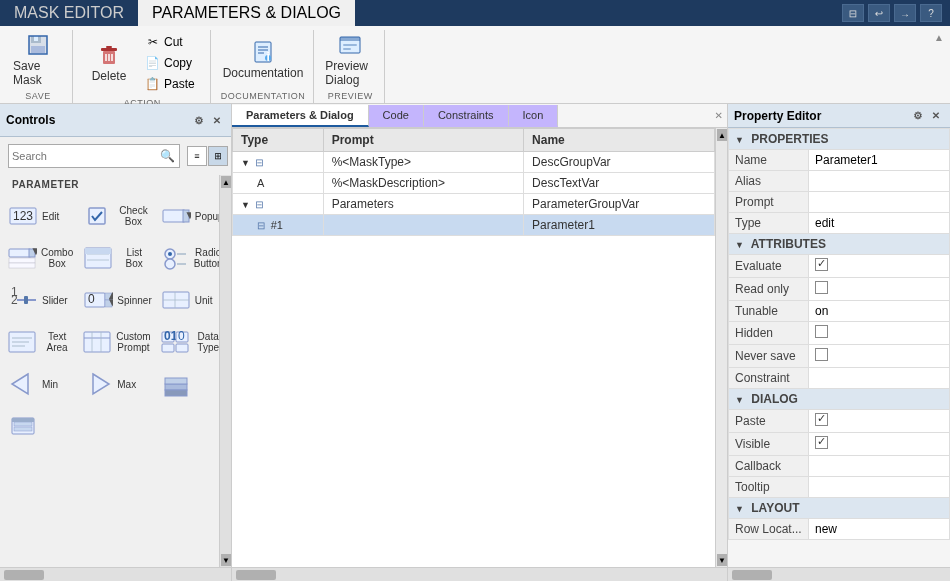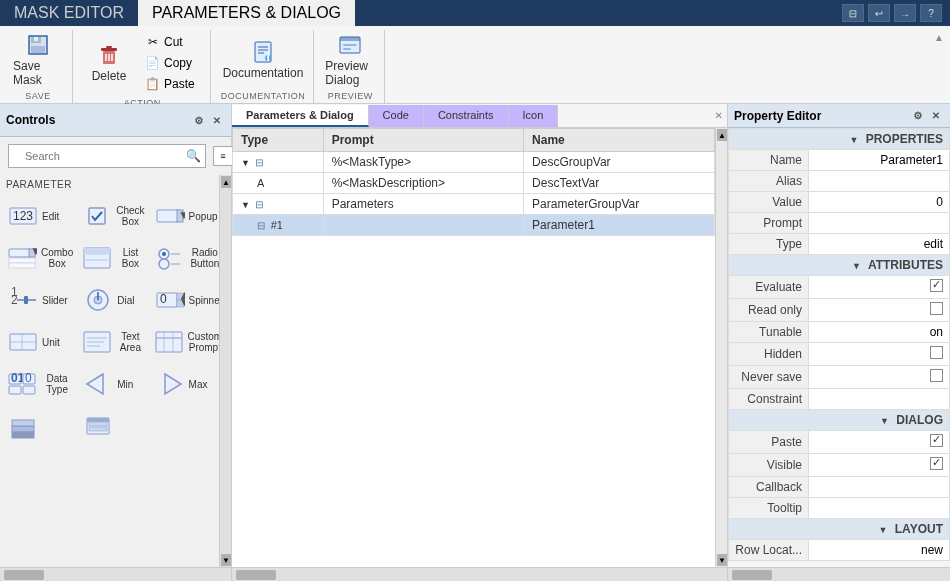--- a/index.html
+++ b/index.html
@@ -142,41 +142,41 @@
       align-items: center;
       margin: 4px;
       border: 1px solid #aaa;
       background: white;
       height: 24px;
     }
     .search-input {
       flex: 1;
       border: none;
       outline: none;
-      padding: 2px 16px;
+      padding: 2px 3px;
       font-size: 11px;
     }
     .search-icon-btn {
       width: 22px; height: 22px;
       display: flex; align-items: center; justify-content: center;
       cursor: pointer;
       color: #555;
     }
     .view-btn {
       width: 20px; height: 20px;
       border: 1px solid #aaa;
       background: white;
       display: flex; align-items: center; justify-content: center;
       cursor: pointer;
       font-size: 9px;
     }
     .view-btn.active { background: #c8d8e8; }
     .category-label {
-      padding: 4px 6px;
-      font-weight: normal;
+      padding: 4px 12px;
+      font-weight: bold;
       font-size: 10px;
       color: #444;
       letter-spacing: 0.5px;
     }
     .controls-grid {
       display: grid;
       grid-template-columns: repeat(3, 1fr);
       gap: 2px;
       padding: 2px 4px;
     }
@@ -552,30 +552,20 @@
               <svg width="30" height="28" viewBox="0 0 30 28">
                 <text x="3" y="10" font-size="7" fill="#555">1</text>
                 <text x="3" y="18" font-size="7" fill="#555">2</text>
                 <line x1="9" y1="14" x2="28" y2="14" stroke="#8899cc" stroke-width="2"></line>
                 <rect x="16" y="10" width="4" height="8" rx="1" fill="#5577aa"></rect>
               </svg>
             </div>
             <span class="control-label">Slider</span>
           </div>
 
-          <div class="control-item">
-            <div class="control-icon">
-              <svg width="30" height="28" viewBox="0 0 30 28">
-                <circle cx="15" cy="14" r="10" fill="#e8f0ff" stroke="#8899cc" stroke-width="1.5"></circle>
-                <circle cx="15" cy="14" r="4" fill="#c0d0e8" stroke="#8899cc" stroke-width="1"></circle>
-                <line x1="15" y1="14" x2="15" y2="6" stroke="#3366aa" stroke-width="1.5"></line>
-              </svg>
-            </div>
-            <span class="control-label">Dial</span>
-          </div>
 
           <div class="control-item">
             <div class="control-icon">
               <svg width="30" height="28" viewBox="0 0 30 28">
                 <rect x="2" y="7" width="20" height="14" rx="1" fill="#e8f0ff" stroke="#8899cc" stroke-width="1"></rect>
                 <text x="5" y="17" font-size="8" fill="#333">0</text>
                 <rect x="22" y="7" width="7" height="7" fill="#c0d0e8" stroke="#8899cc" stroke-width="0.5"></rect>
                 <rect x="22" y="14" width="7" height="7" fill="#c0d0e8" stroke="#8899cc" stroke-width="0.5"></rect>
                 <text x="23.5" y="13" font-size="7" fill="#555">▲</text>
                 <text x="23.5" y="20" font-size="7" fill="#555">▼</text>
@@ -763,44 +753,40 @@
   </div>
 
   <div class="right-panel">
     <div class="prop-header">
       <span>Property Editor</span>
       <div style="display:flex;gap:2px;">
         <div style="width:16px;height:16px;display:flex;align-items:center;justify-content:center;cursor:pointer;font-size:10px;color:#555;">⚙</div>
         <div style="width:16px;height:16px;display:flex;align-items:center;justify-content:center;cursor:pointer;font-size:10px;color:#555;">✕</div>
       </div>
     </div>
-    <div style="flex:1; overflow:hidden; display:flex; flex-direction:column;text-align:right;">
+    <div style="flex:1; overflow:hidden; display:flex; flex-direction:column;">
       <div style="flex:1; overflow-y:auto;">
         <table class="prop-table" style="width:100%;">
           <tbody>
 
             <tr class="section-row">
               <td colspan="2">
                 <span class="section-icon">▼</span>
                 <span>PROPERTIES</span>
               </td>
             </tr>
             <tr>
               <td>Name</td>
               <td>Parameter1</td>
             </tr>
             <tr>
               <td>Alias</td>
               <td></td>
             </tr>
             <tr>
-              <td>Value</td>
-              <td>0</td>
-            </tr>
-            <tr>
               <td>Prompt</td>
               <td></td>
             </tr>
             <tr>
               <td>Type</td>
               <td>edit</td>
             </tr>
 
             <tr class="section-row">
               <td colspan="2">

